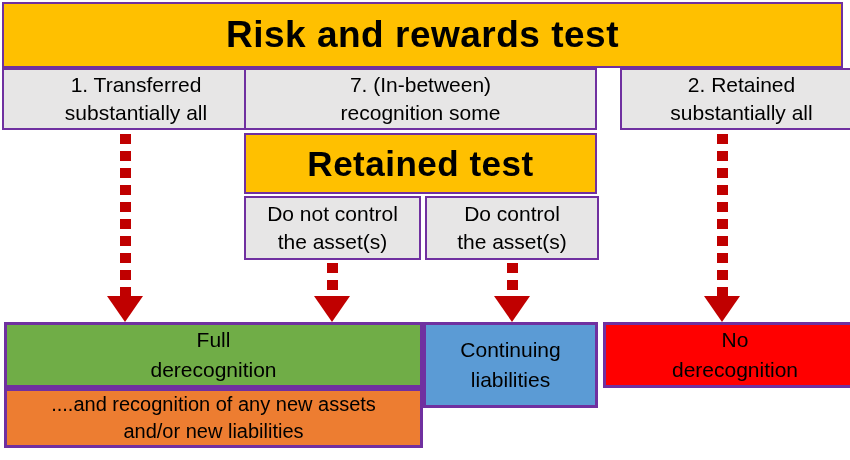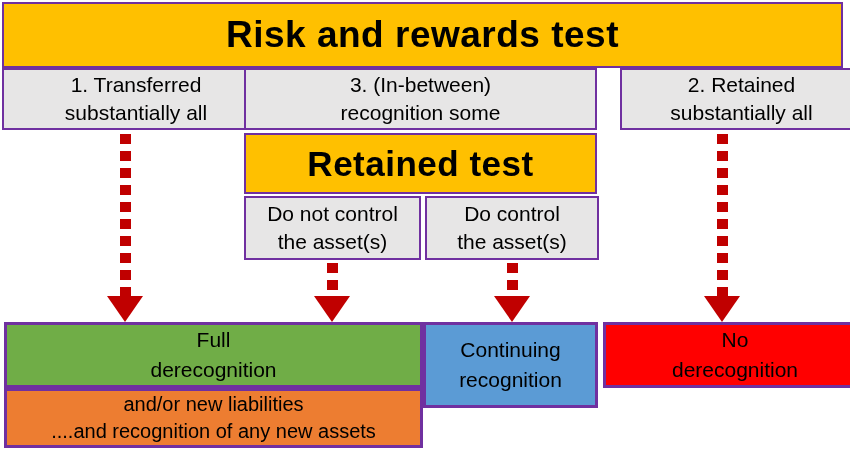--- a/index.html
+++ b/index.html
@@ -76,21 +76,21 @@
 
   <div class="box banner" style="left:2px; top:2px; width:841px; height:66px;">
     <span>Risk and rewards test</span>
   </div>
 
   <div class="box branch" style="left:2px; top:68px; width:268px; height:62px;">
     <span class="line">1. Transferred</span>
     <span class="line">substantially all</span>
   </div>
   <div class="box branch" style="left:244px; top:68px; width:353px; height:62px;">
-    <span class="line">3. (In-between)</span>
+    <span class="line">7. (In-between)</span>
     <span class="line">recognition some</span>
   </div>
   <div class="box branch" style="left:600px; top:68px; width:243px; height:62px;margin-left:20px;">
     <span class="line">2. Retained</span>
     <span class="line">substantially all</span>
   </div>
 
   <div class="box banner control-banner" style="left:244px; top:133px; width:353px; height:61px;">
     <span>Retained test</span>
   </div>
@@ -120,25 +120,25 @@
     <div class="arrow-stem"></div>
     <div class="arrow-head"></div>
   </div>
 
   <div class="box outcome outcome-green" style="left:4px; top:322px; width:419px; height:66px;">
     <span class="line">Full</span>
     <span class="line">derecognition</span>
   </div>
   <div class="box outcome outcome-blue" style="left:423px; top:322px; width:175px; height:86px;">
     <span class="line">Continuing</span>
-    <span class="line">recognition</span>
+    <span class="line">liabilities</span>
   </div>
   <div class="box outcome outcome-red" style="left:603px; top:322px; width:264px; height:66px;">
     <span class="line">No</span>
     <span class="line">derecognition</span>
   </div>
 
   <div class="box note" style="left:4px; top:388px; width:419px; height:60px;">
+    <span class="line">....and recognition of any new assets</span>
     <span class="line">and/or new liabilities</span>
-    <span class="line">....and recognition of any new assets</span>
   </div>
 
 </div>
 
 </body></html>

